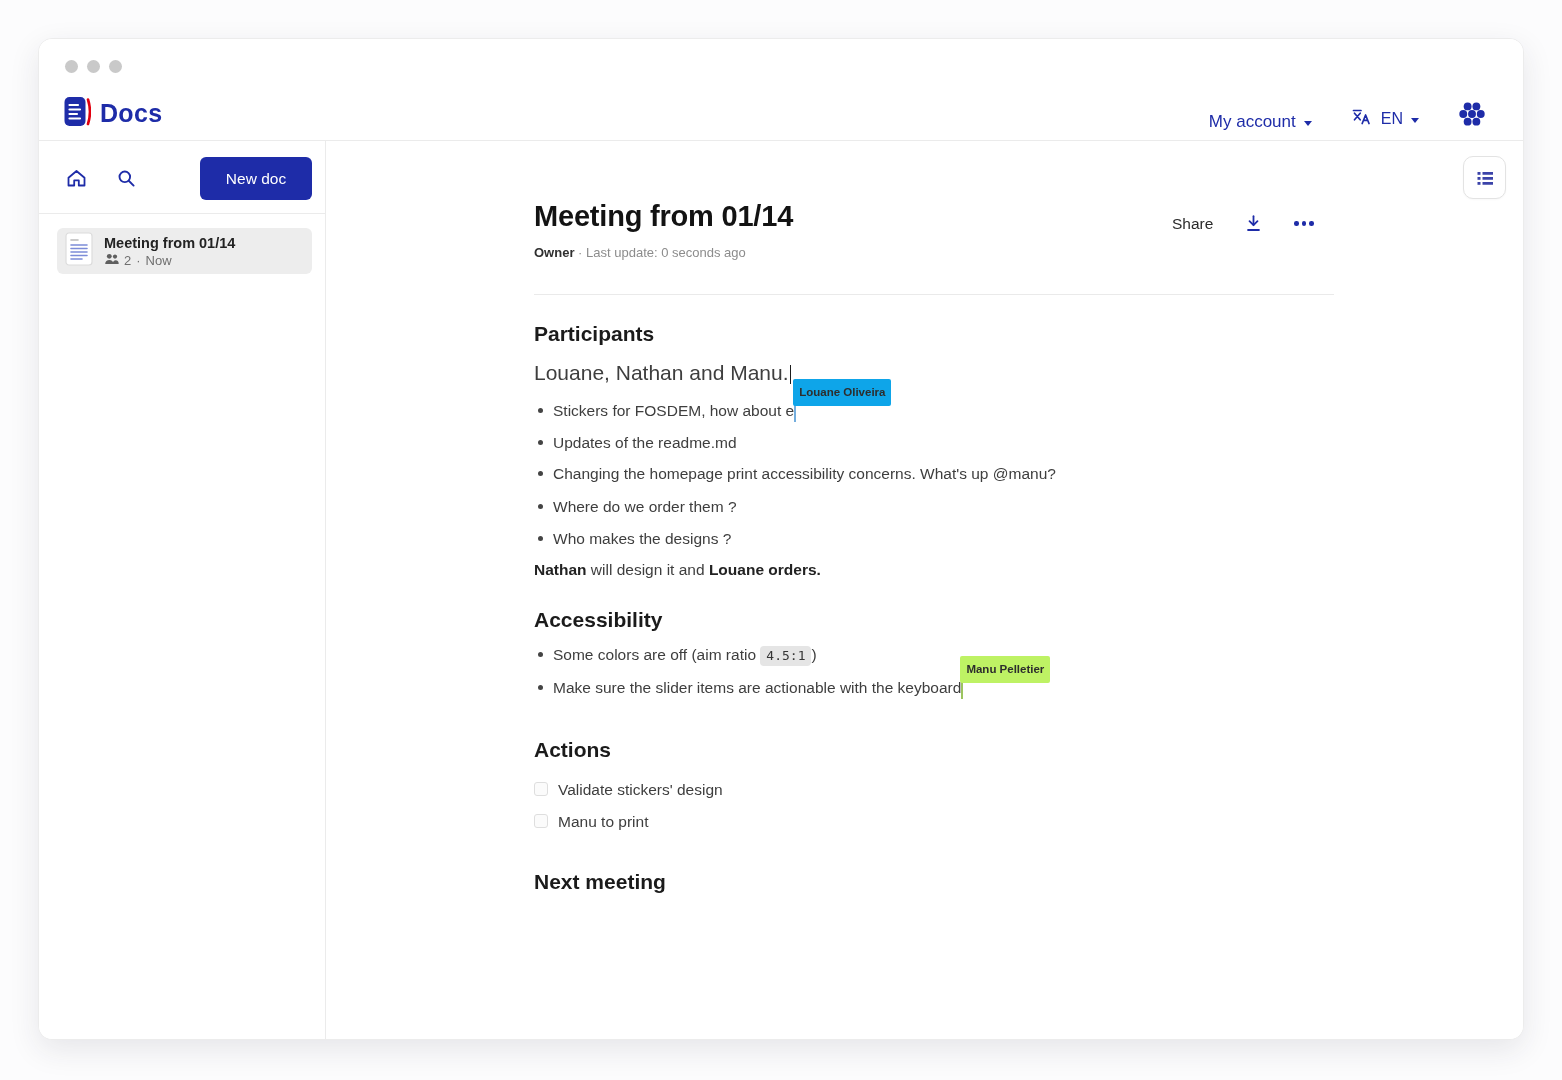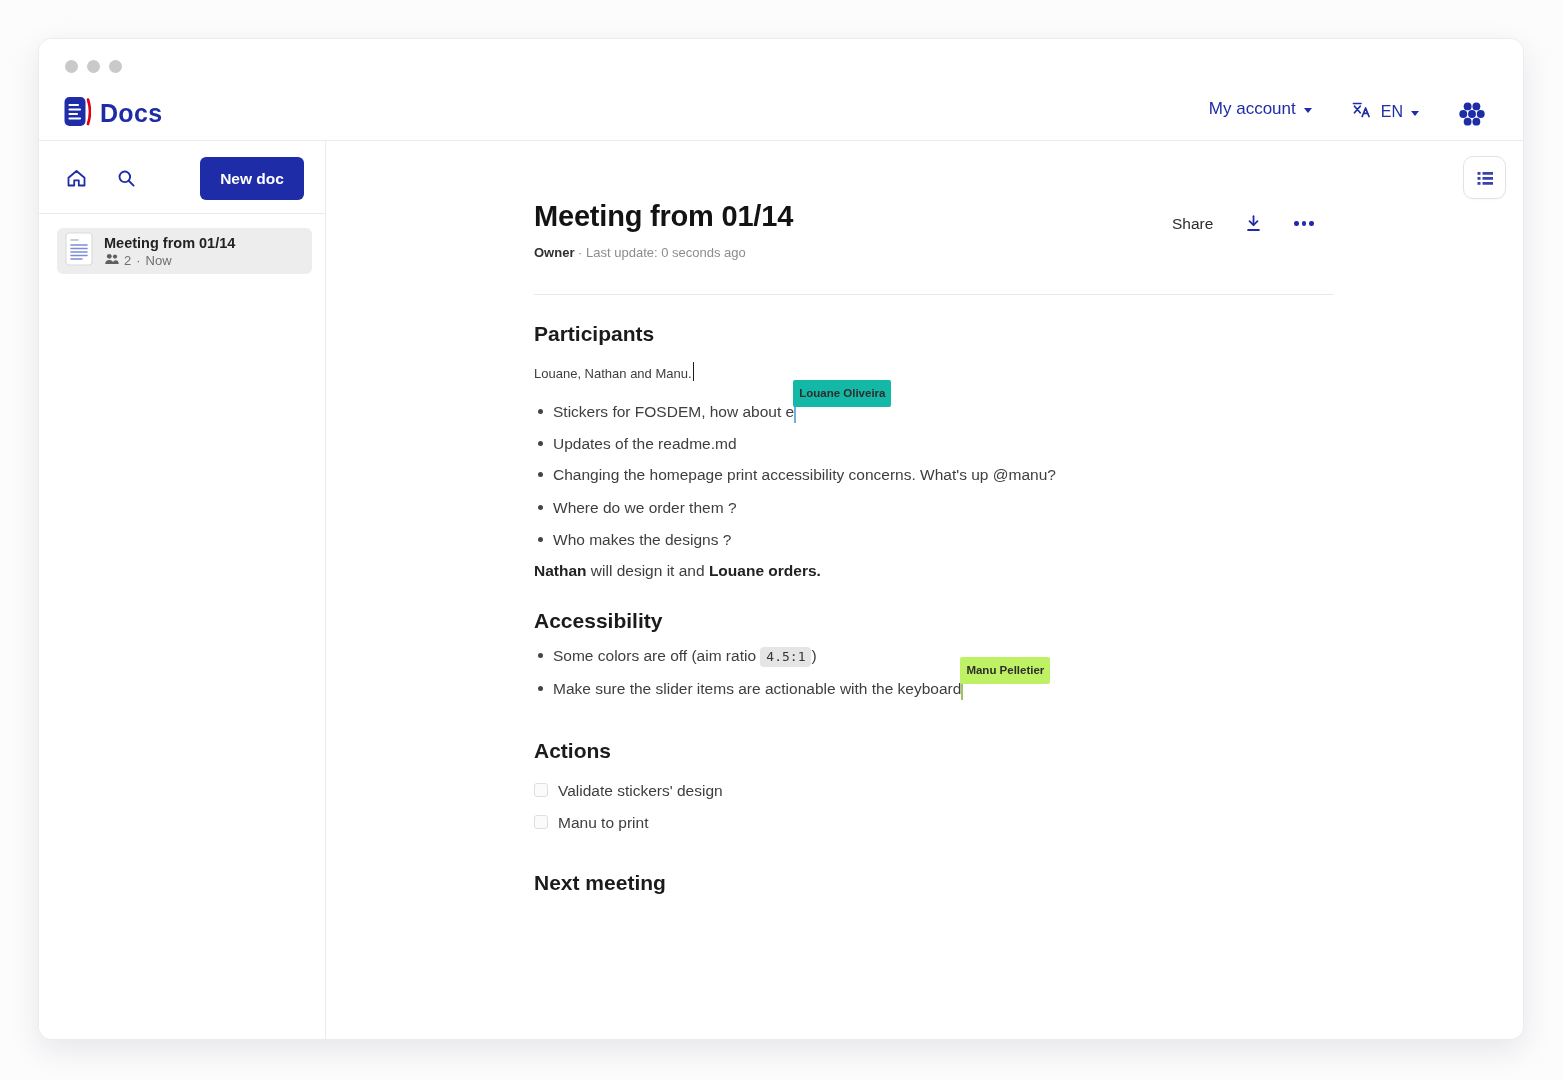--- a/index.html
+++ b/index.html
@@ -23,35 +23,35 @@
     box-shadow:0 10px 30px rgba(40,40,60,.10);
     overflow:hidden;
   }
   
   .win-dots { position:absolute; left:26px; top:21px; display:flex; gap:9px; }
   .win-dots span { width:13px; height:13px; border-radius:50%; background:#c9c9c9; }
   
   .app-header { position:absolute; left:0; top:0; width:100%; height:102px; border-bottom:1px solid var(--divider); background:#fff; }
   .logo { position:absolute; left:24px; top:56px; display:flex; align-items:center; gap:9px; cursor:pointer; }
   .logo-text { font-size:25px; font-weight:700; color:var(--navy); letter-spacing:.3px; }
-  .header-right { position:absolute; right:36px; top:60px; display:flex; align-items:flex-start; gap:38px; }
+  .header-right { position:absolute; right:36px; top:60px; display:flex; align-items:flex-end; gap:38px; }
   .hbtn { display:flex; align-items:center; gap:8px; background:none; border:none; cursor:pointer;
           color:var(--navy); font-family:inherit; }
   .acct-label { font-size:17px; color:var(--navy); }
   .lang-label { font-size:16px; color:var(--navy); }
   .chev { width:0; height:0; border-left:4.5px solid transparent; border-right:4.5px solid transparent; border-top:5.5px solid var(--navy); margin-top:2px; }
   
   .sidebar { position:absolute; left:0; top:102px; width:287px; bottom:0; border-right:1px solid var(--divider); background:#fff; }
   .side-toolbar { position:relative; height:73px; border-bottom:1px solid var(--divider); }
   .icon-btn { position:absolute; top:22px; width:30px; height:30px; background:none; border:none; cursor:pointer; color:var(--navy); display:flex; align-items:center; justify-content:center; }
   .icon-btn.home { left:22px; }
   .icon-btn.search { left:72px; }
-  .newdoc-btn { position:absolute; left:161px; top:16px; width:104px; height:43px;
+  .newdoc-btn { position:absolute; left:161px; top:16px; width:112px; height:43px;
     background:var(--navy); color:#fff; border:none; border-radius:6px;
-    font-size:15.5px; font-weight:700; font-family:inherit; cursor:pointer; }
+    font-size:15.5px; font-weight:400; font-family:inherit; cursor:pointer; }
   .doc-item { position:absolute; left:18px; top:87px; width:255px; height:46px;
     background:#ededed; border-radius:6px; display:flex; align-items:center; gap:11px;
     padding:0 8px; cursor:pointer; }
   .doc-item-title { font-size:14.5px; font-weight:700; color:#232323; line-height:17px; }
   .doc-item-meta { display:flex; align-items:center; gap:4px; font-size:13px; color:#6f6f6f; margin-top:1px; }
   .doc-item-meta .sep { margin:0 1px; }
   
   .main { position:absolute; left:288px; top:102px; right:0; bottom:0; background:#fff; }
   .toc-btn { position:absolute; right:17px; top:15px; width:43px; height:43px;
     background:#fff; border:1px solid #e3e3e3; border-radius:10px; cursor:pointer;
@@ -63,21 +63,21 @@
   .more-btn { gap:3px; }
   .more-btn i { width:4.5px; height:4.5px; border-radius:50%; background:var(--navy); }
   
   .content { position:absolute; left:207px; top:58px; width:800px; }
   h1 { font-size:29px; font-weight:700; color:#131313; line-height:35px; letter-spacing:-.2px; }
   .meta { margin-top:11px; font-size:13px; color:#8c8c8c; height:16px; }
   .meta b { color:#2f2f2f; font-weight:700; }
   .rule { border:none; border-top:1px solid #eaeaea; margin-top:33px; }
   h2 { font-size:21px; font-weight:700; color:#1b1b1b; line-height:26px; }
   .mt26 { margin-top:26px; } .mt36 { margin-top:36px; } .mt37 { margin-top:37px; } .mt38 { margin-top:38.5px; }
-  .body-line { margin-top:15px; font-size:13px; color:#3e3e3e; line-height:22px; }
+  .body-line { margin-top:15px; font-size:21px; color:#3e3e3e; line-height:22px; }
   ul.doc-list { list-style:none; }
   ul.doc-list.mtA { margin-top:16px; } ul.doc-list.mtB { margin-top:11px; }
   ul.doc-list li { position:relative; padding-left:19px; font-size:15.5px; color:#3e3e3e; line-height:22px; margin-bottom:9.5px; }
   ul.doc-list li:last-child { margin-bottom:0; }
   ul.doc-list li::before { content:""; position:absolute; left:4px; top:8px; width:5px; height:5px; border-radius:50%; background:#444; }
   .note { margin-top:9.5px; font-size:15.5px; color:#3e3e3e; line-height:22px; }
   .note b { color:#222; }
   code.badge { background:#e5e5e5; color:#363636; border-radius:4px; padding:2px 6px 3px;
     font-family:"DejaVu Sans Mono", monospace; font-size:13px; }
   a.doc-link { color:#4e4e4e; text-decoration:underline; text-decoration-color:#9a9a9a; cursor:pointer; }
@@ -85,21 +85,21 @@
   .todo { display:flex; align-items:flex-start; gap:10px; height:22px; margin-bottom:10px;
     font-size:15.5px; color:#3e3e3e; line-height:22px; }
   .checkbox { width:14px; height:14px; min-width:14px; border:1.5px solid #dedede; border-radius:3px; background:#fbfbfb; margin-top:3px; cursor:pointer; }
   
   .text-caret { display:inline-block; width:1.5px; height:19px; background:#1c1c1c; vertical-align:text-bottom; margin-left:1px; }
   .collab-cursor { position:relative; display:inline-block; width:0; height:0; }
   .collab-caret { position:absolute; left:0; top:-16px; width:2px; height:22px; }
   .collab-badge { position:absolute; left:-1px; top:-37px; font-size:11.5px; font-weight:700;
     color:#2d2d2d; padding:2px 6px 3px; border-radius:2px; white-space:nowrap; z-index:6; }
   .blue .collab-caret { background:#74aede; }
-  .blue .collab-badge { background:#14b8a6; }
+  .blue .collab-badge { background:#0ea5e9; }
   .green .collab-caret { background:#9cc45f; }
   .green .collab-badge { background:#bef264; }
 </style>
 </head>
 <body>
 
 <div class="card">
 
   <header class="app-header">
     <div class="win-dots">

